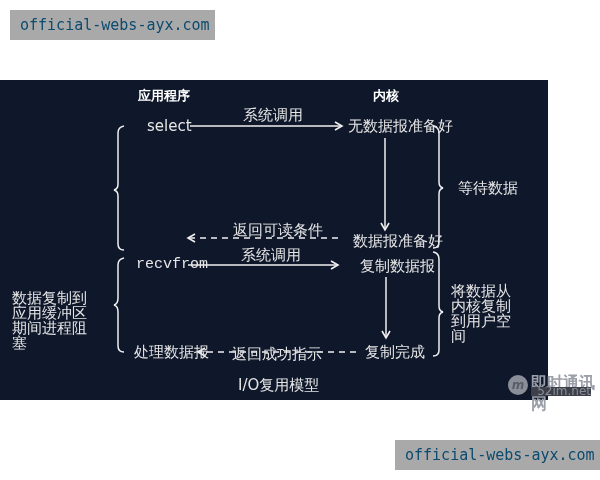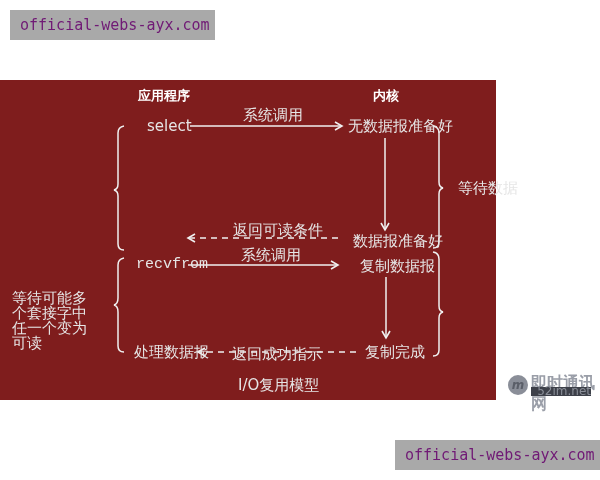--- a/index.html
+++ b/index.html
@@ -1,22 +1,22 @@
 <!DOCTYPE html>
 <html><head>
 <meta charset="utf-8">
 <style>
   html, body { margin:0; padding:0; }
   body { width:600px; height:480px; background:#ffffff; position:relative; overflow:hidden;
          font-family:"DejaVu Sans", "Liberation Sans", sans-serif; }
-  .wm { position:absolute; background:#a9a9a9; color:#701a75; font-family:"DejaVu Sans Mono","Liberation Mono",monospace;
+  .wm { position:absolute; background:#a9a9a9; color:#0c4a6e; font-family:"DejaVu Sans Mono","Liberation Mono",monospace;
         font-size:15px; line-height:30px; padding:0 10px; white-space:nowrap; }
   #wm-top { left:10px; top:10px; width:185px; height:30px; }
   #wm-bottom { left:395px; top:440px; width:195px; height:30px; }
-  .panel { position:absolute; left:0; top:80px; width:496px; height:320px; background:#7f1d1d; }
+  .panel { position:absolute; left:0; top:80px; width:548px; height:320px; background:#0f172a; }
   .t { position:absolute; color:#e6e6e6; font-size:15px; white-space:nowrap; line-height:14px; }
   .hdr { font-weight:bold; font-size:13px; color:#ffffff; }
   .ml { white-space:normal; line-height:15px; }
   .note { color:#d8b977; font-size:10px; line-height:13px; white-space:normal; }
   svg.lines { position:absolute; left:0; top:0; width:600px; height:320px; }
   .logo { position:absolute; left:508px; top:293px; width:88px; height:26px; }
   .logo-circle { position:absolute; left:0; top:2px; width:20px; height:20px; border-radius:50%; background:#8a8e98;
                  color:#5a5e68; font-size:12px; font-style:italic; font-weight:bold; text-align:center; line-height:20px; }
   .logo-name { position:absolute; left:23px; top:0; color:#9a9ea8; font-size:16px; font-weight:bold; }
   .logo-url { position:absolute; left:23px; top:14px; width:60px; height:9px; background:#3d4049; color:#8a8e98;
@@ -65,21 +65,22 @@
 
   <div class="t" style="left:458px;top:101px;">等待数据</div>
 
   <div class="t" style="left:233px;top:143px;">返回可读条件</div>
   <div class="t" style="left:353px;top:154px;">数据报准备好</div>
 
   <div class="t" style="left:136px;top:178px;font-family:Liberation Mono, monospace;">recvfrom</div>
   <div class="t" style="left:241px;top:168px;">系统调用</div>
   <div class="t" style="left:360px;top:179px;">复制数据报</div>
 
-  <div class="t ml" style="left:12px;top:211px;width:88px;">等待可能多个套接字中任一个变为可读</div>
+  <div class="t ml" style="left:12px;top:211px;width:88px;">数据复制到应用缓冲区期间进程阻塞</div>
+  <div class="t ml" style="left:451px;top:204px;width:60px;">将数据从内核复制到用户空间</div>
 
   <div class="t" style="left:232px;top:259px;margin-top:8px;">返回成功指示</div>
   <div class="t" style="left:134px;top:265px;">处理数据报</div>
   <div class="t" style="left:365px;top:265px;">复制完成</div>
 
   <div class="t" style="left:238px;top:298px;">I/O复用模型</div>
 
   <div class="logo">
     <div class="logo-circle">m</div>
     <div class="logo-name">即时通讯网</div>

